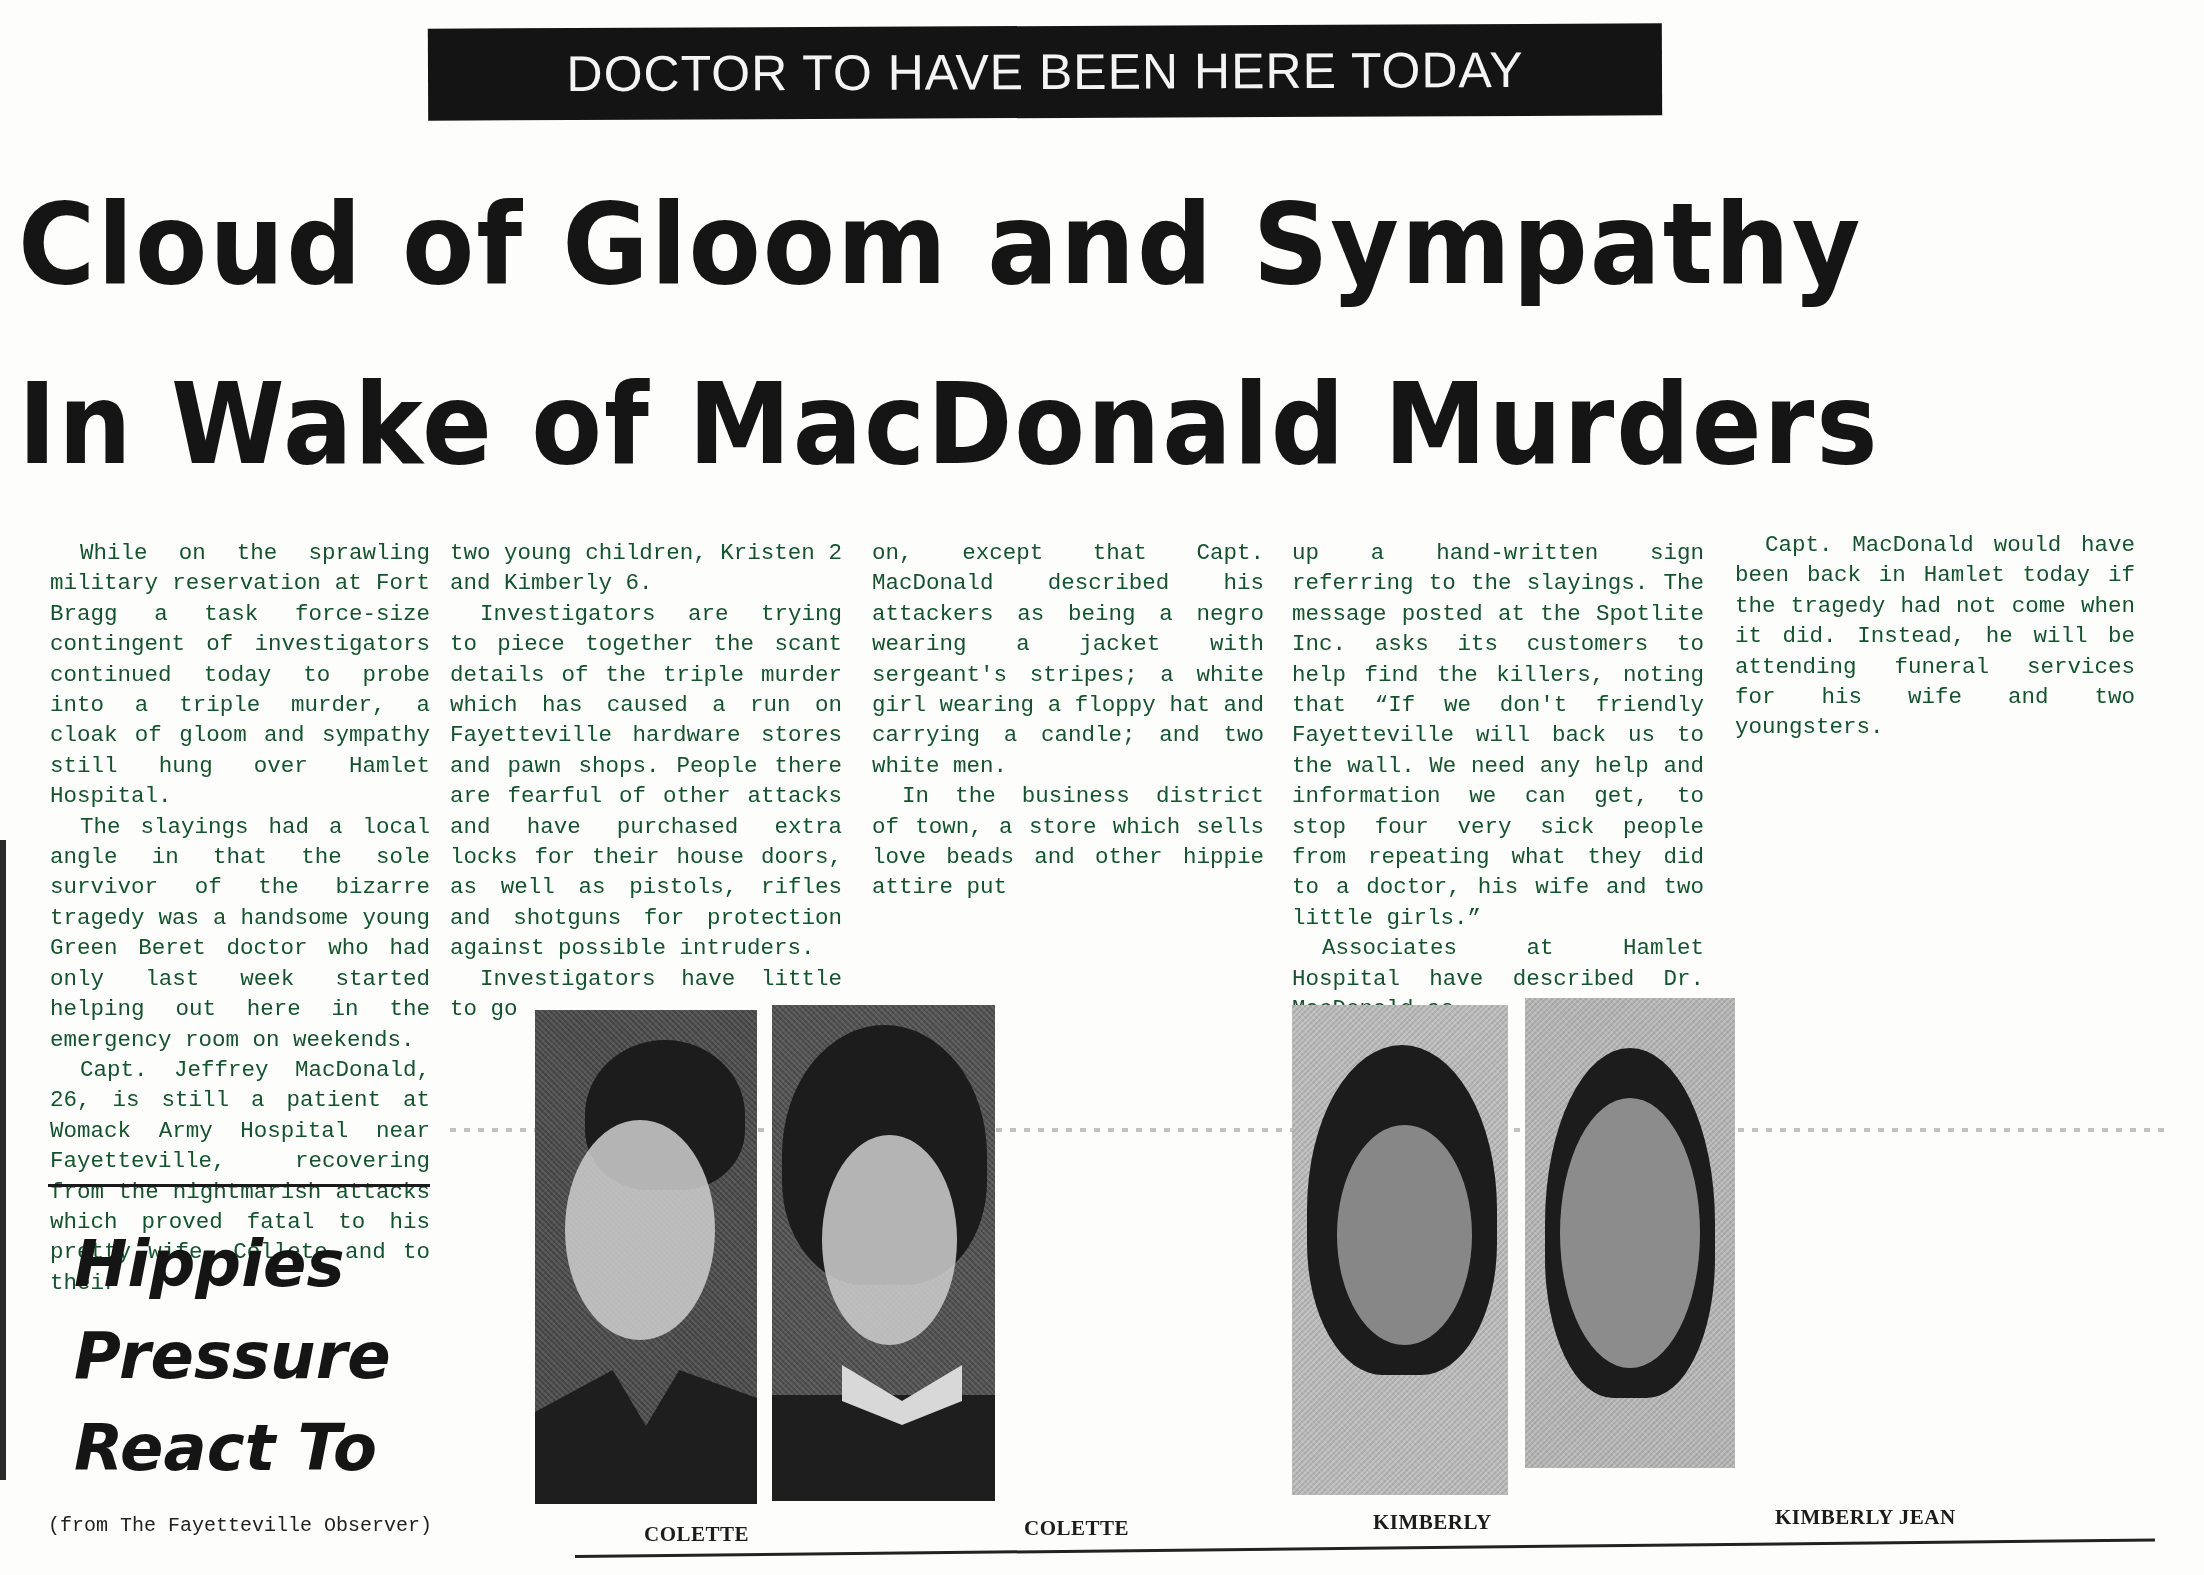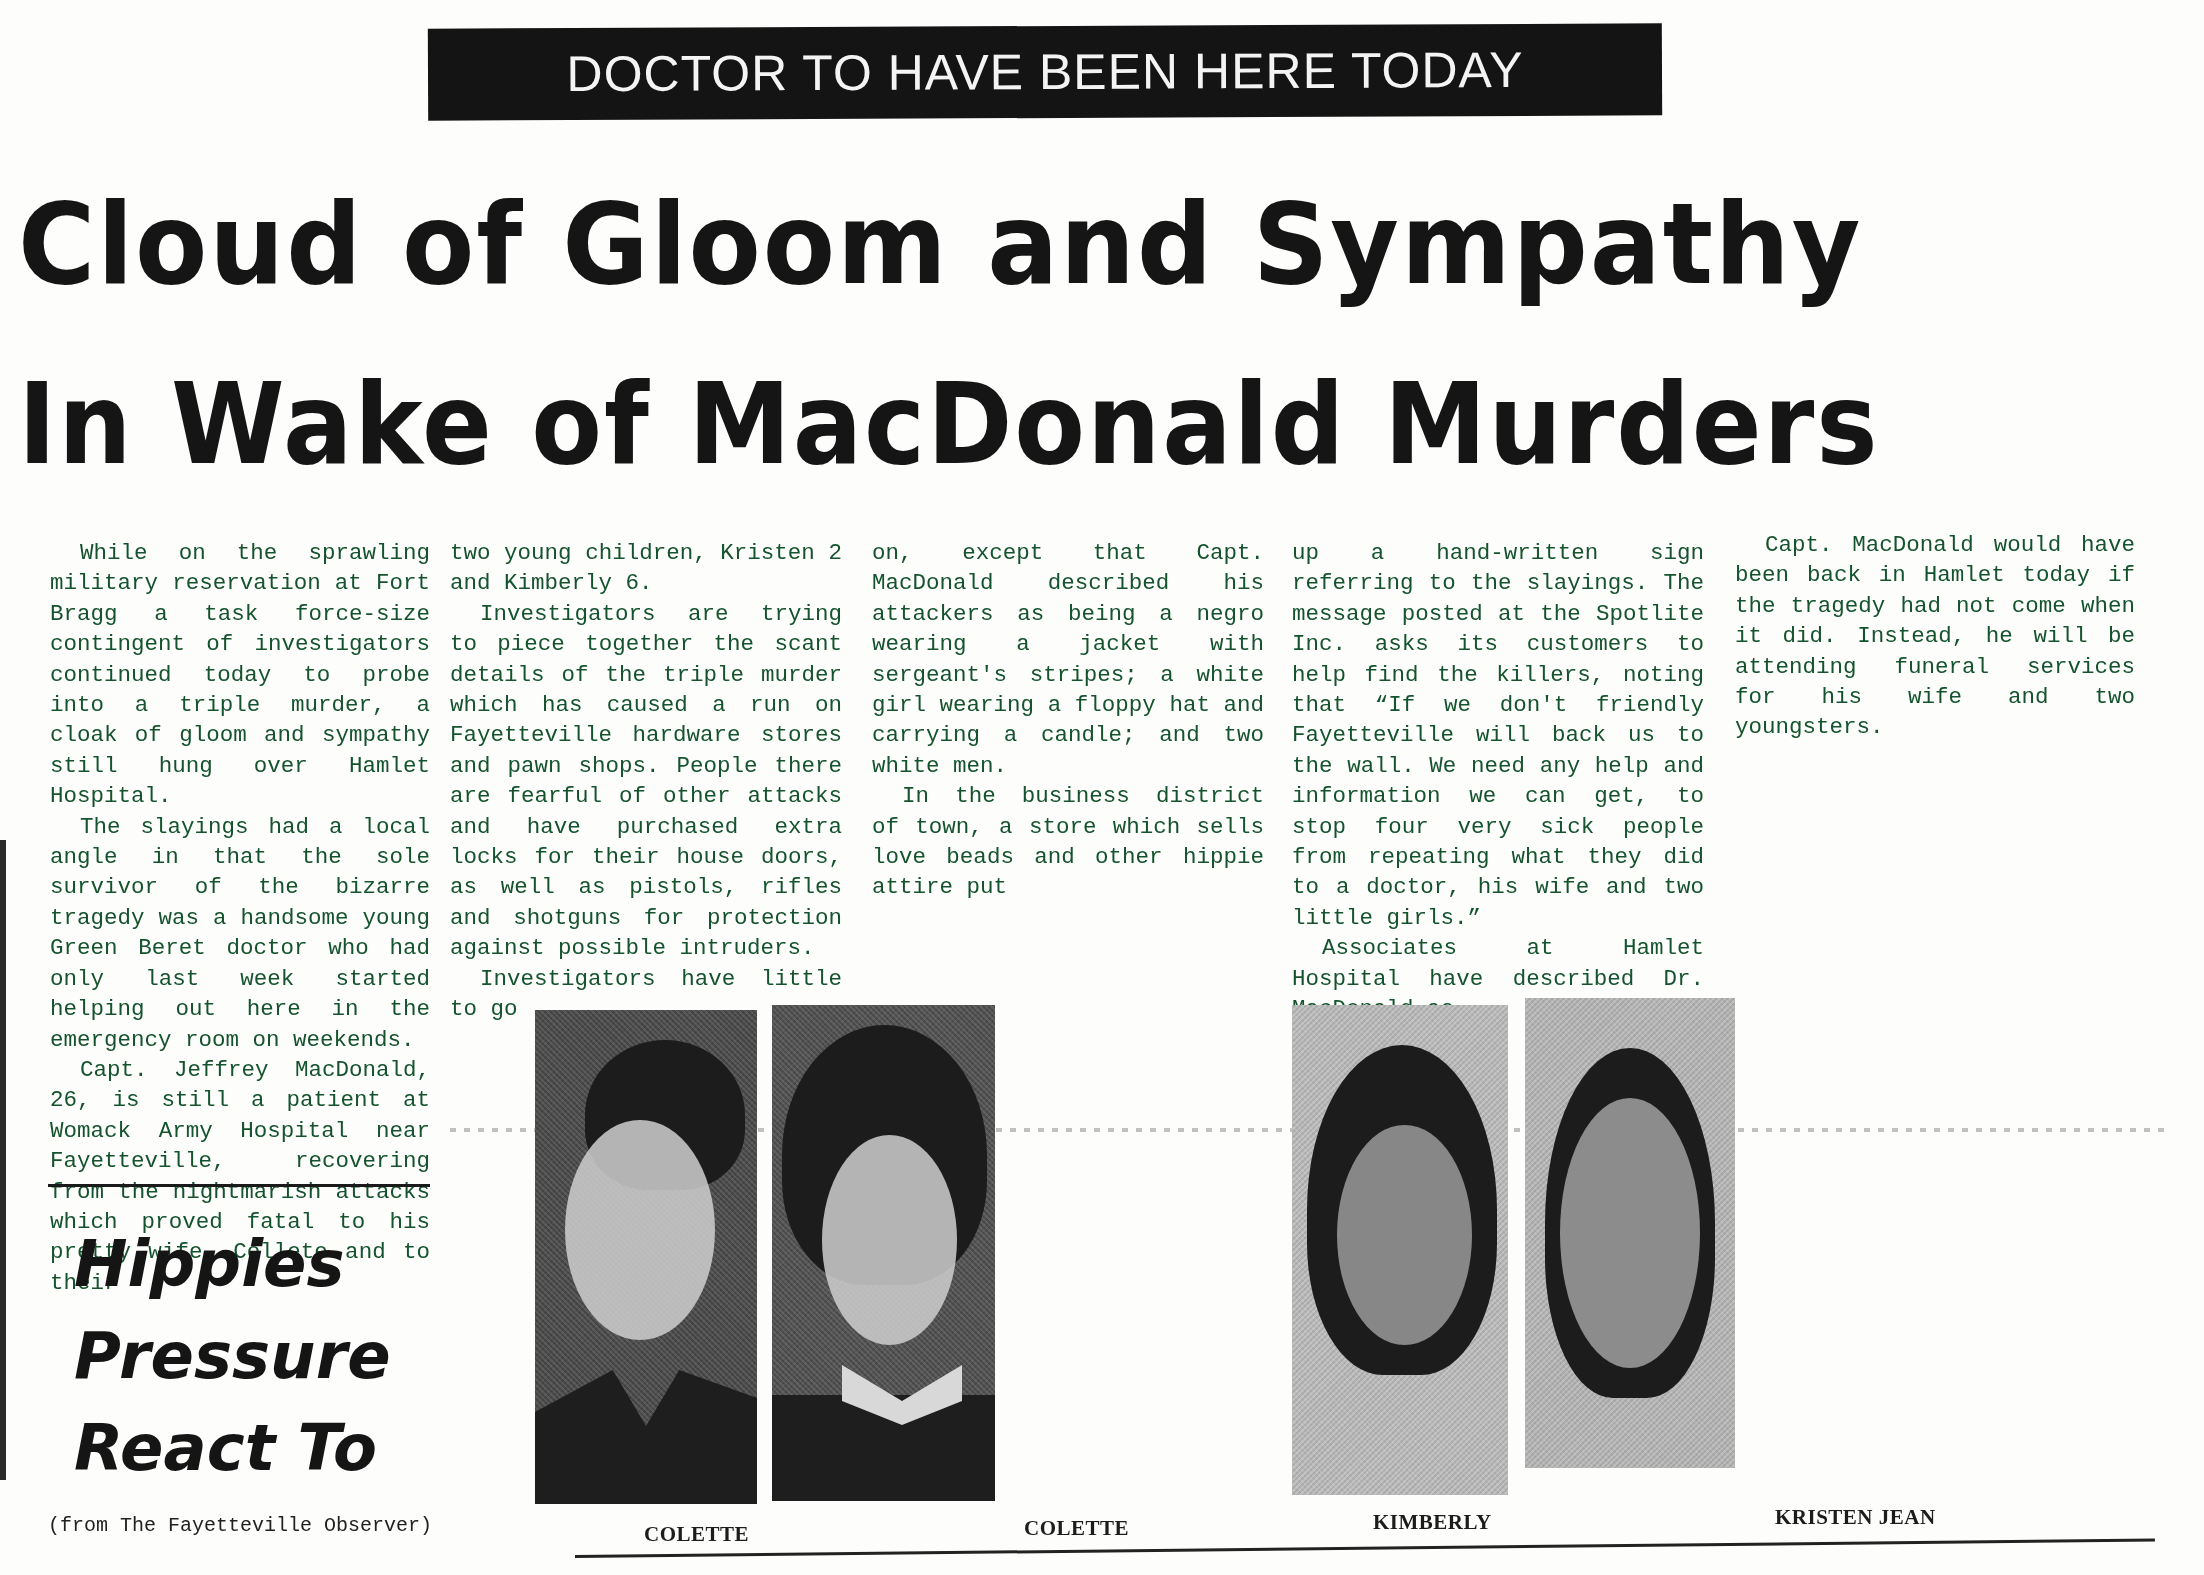--- a/index.html
+++ b/index.html
@@ -146,15 +146,15 @@
   <div class="face" style="left:45px;top:120px;width:135px;height:220px;background:#9a9a9a;"></div>
 </div>
 <div class="photo p-kristen">
   <div class="hair" style="left:20px;top:50px;width:170px;height:350px;"></div>
   <div class="face" style="left:35px;top:100px;width:140px;height:270px;background:#a0a0a0;"></div>
 </div>
 
 <div class="caption cap-jeffrey">COLETTE</div>
 <div class="caption cap-colette">COLETTE</div>
 <div class="caption cap-kimberly">KIMBERLY</div>
-<div class="caption cap-kristen">KRISTEN JEAN</div>
+<div class="caption cap-kristen">KIMBERLY JEAN</div>
 
 <div class="bottom-rule"></div>
 
 </body></html>

